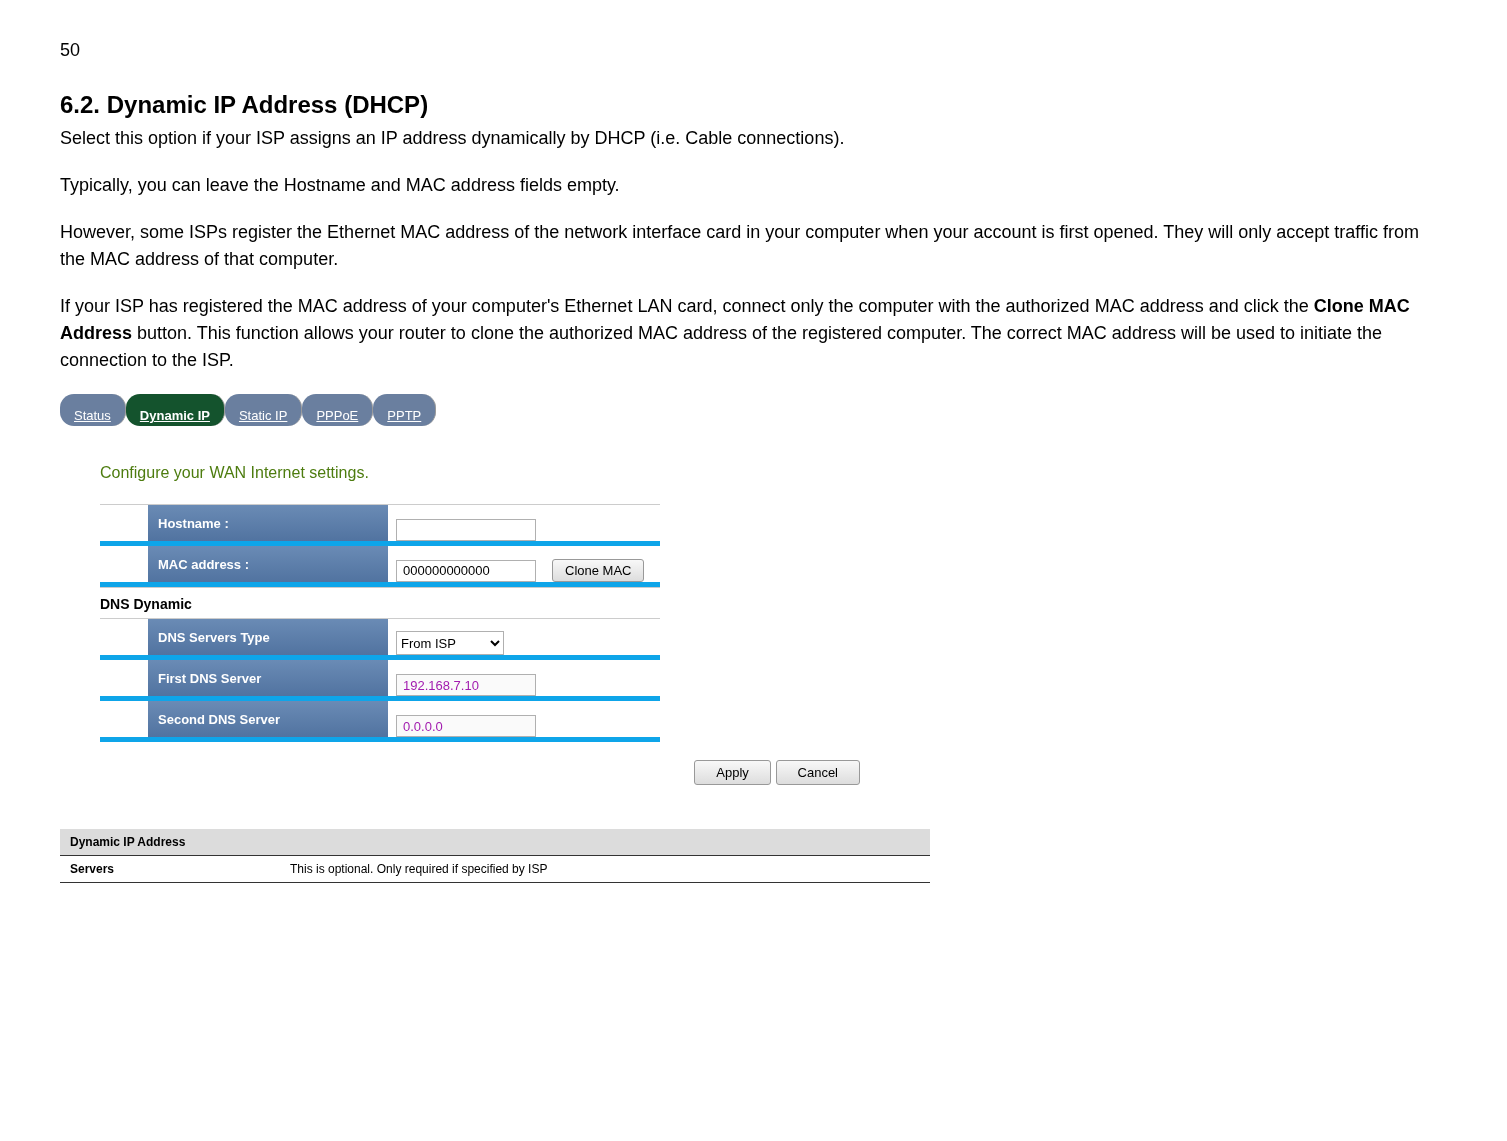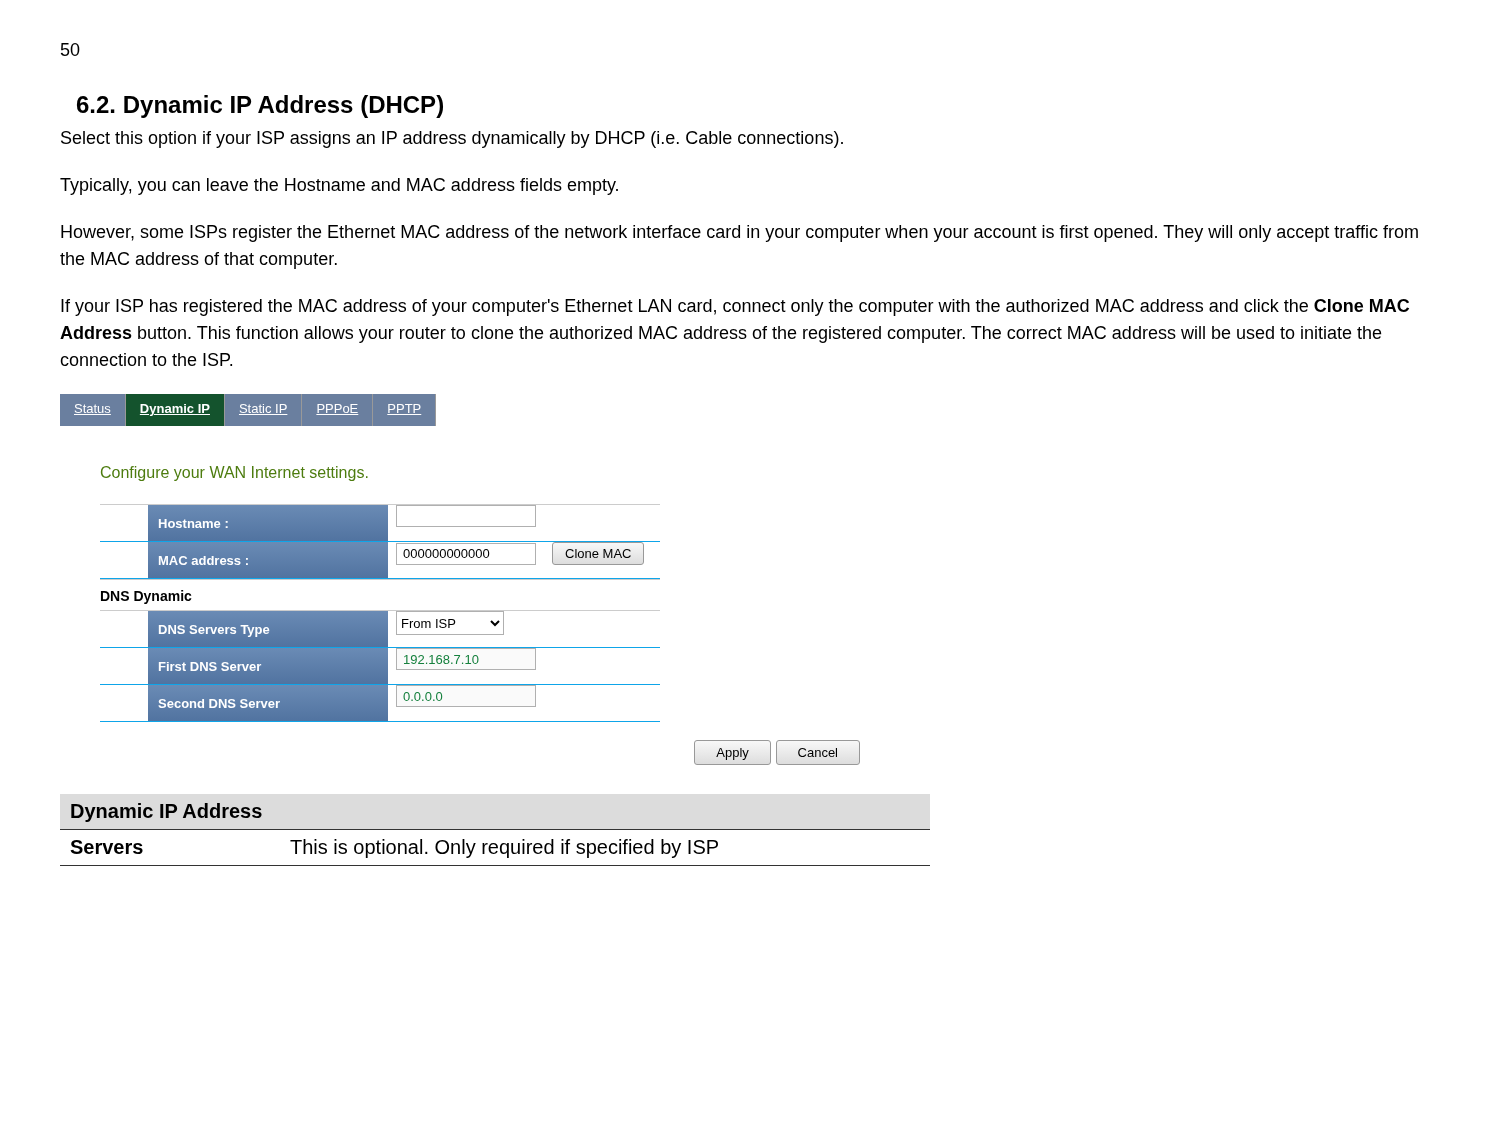--- a/index.html
+++ b/index.html
@@ -13,21 +13,20 @@
     box-sizing: border-box;
   }
   .page-number {
     font-size: 18px;
     margin-bottom: 30px;
   }
   h2 {
     font-size: 24px;
     font-weight: bold;
     margin-bottom: 6px;
-    margin-left: 16px;
   }
   .body-text {
     font-size: 18px;
     line-height: 1.5;
     margin-bottom: 20px;
   }
   .bold {
     font-weight: bold;
   }
 
@@ -36,25 +35,26 @@
     width: 760px;
     background: #fff;
   }
 
   .tabbar {
     display: flex;
     height: 32px;
     font-size: 13px;
   }
   .tab {
-    padding: 7px 14px;
+    padding: 14px 14px;
     color: #fff;
     text-decoration: underline;
     border-right: 1px solid #999;
     cursor: pointer;
+    border-radius: 14px;
   }
   .tab.active {
     background: #14532d;
     font-weight: bold;
   }
   .tab.inactive {
     background: #6a7f9f;
   }
 
   .subtext {
@@ -63,23 +63,23 @@
     color: #4d7c0f;
   }
 
   .form-area {
     margin-left: 40px;
     width: 560px;
   }
 
   .row {
     display: flex;
-    align-items: flex-start;
+    align-items: flex-end;
     border-top: 1px solid #ccc;
-    border-bottom: 1px solid #0ea5e9;
+    border-bottom: 5px solid #0ea5e9;
     height: 36px;
     padding-left: 48px;
   }
   .row + .row {
     border-top: none;
   }
   .label-cell {
     width: 240px;
     height: 100%;
     background: linear-gradient(#6a8bb5, #5173a0);
@@ -100,21 +100,21 @@
   input[type="text"] {
     height: 22px;
     border: 1px solid #b0b0b0;
     background: #fff;
     font-size: 13px;
     padding: 2px 6px;
     width: 140px;
     box-sizing: border-box;
   }
   input[type="text"]:disabled {
-    color: #15803d;
+    color: #a21caf;
     background: #fafafa;
   }
   select {
     height: 24px;
     width: 108px;
     font-size: 13px;
     border: 1px solid #b0b0b0;
     background: #fff;
   }
   .btn {
@@ -138,22 +138,22 @@
     width: 800px;
     text-align: right;
   }
   .footer-buttons .btn {
     padding: 4px 21px;
   }
 
   .desc-table {
     border-collapse: collapse;
     width: 870px;
-    margin-top: 29px;
-    font-size: 20px;
+    margin-top: 44px;
+    font-size: 12px;
   }
   .desc-table th {
     background: #dcdcdc;
     text-align: left;
     padding: 6px 10px;
     font-weight: bold;
     border-bottom: 1px solid #333;
   }
   .desc-table td {
     padding: 6px 10px;

